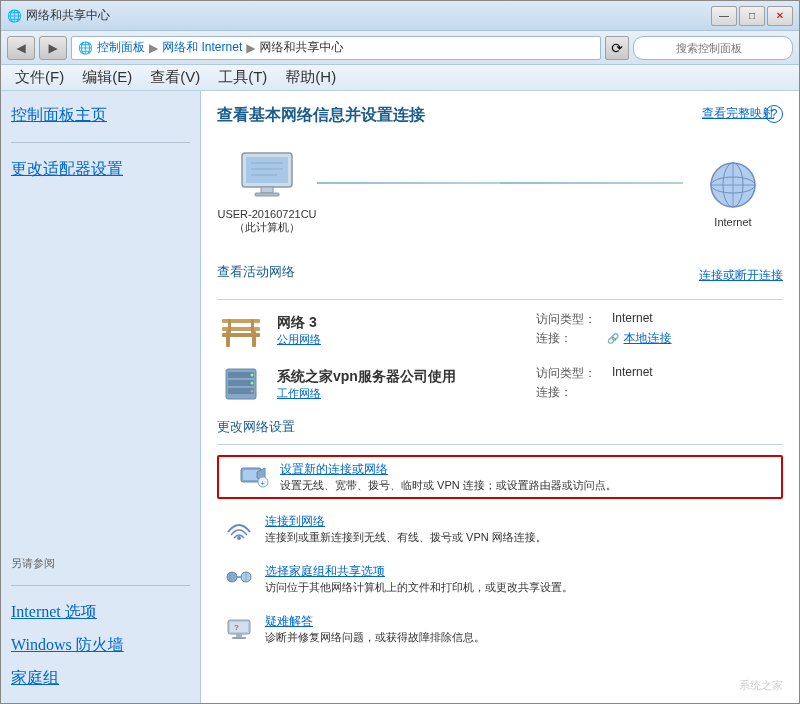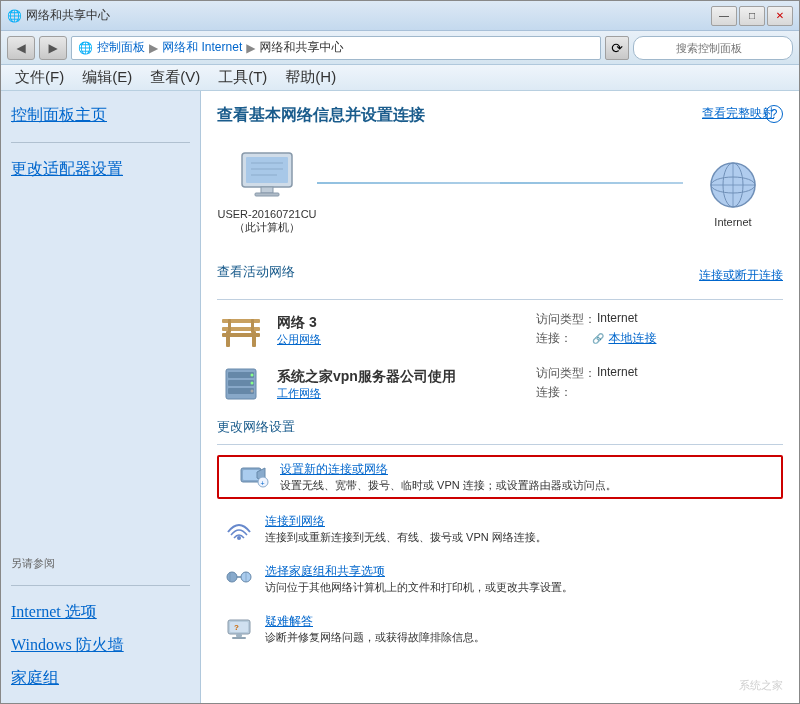--- a/index.html
+++ b/index.html
@@ -302,21 +302,21 @@
       color: #0066cc;
       text-decoration: underline;
       cursor: pointer;
     }
     .network-details {
       flex: 1;
       font-size: 12px;
     }
     .detail-row {
       display: flex;
-      gap: 1px;
+      gap: 16px;
       margin-bottom: 2px;
     }
     .detail-label {
       color: #555;
       min-width: 55px;
     }
     .detail-value {
       color: #0066cc;
       text-decoration: underline;
       cursor: pointer;

